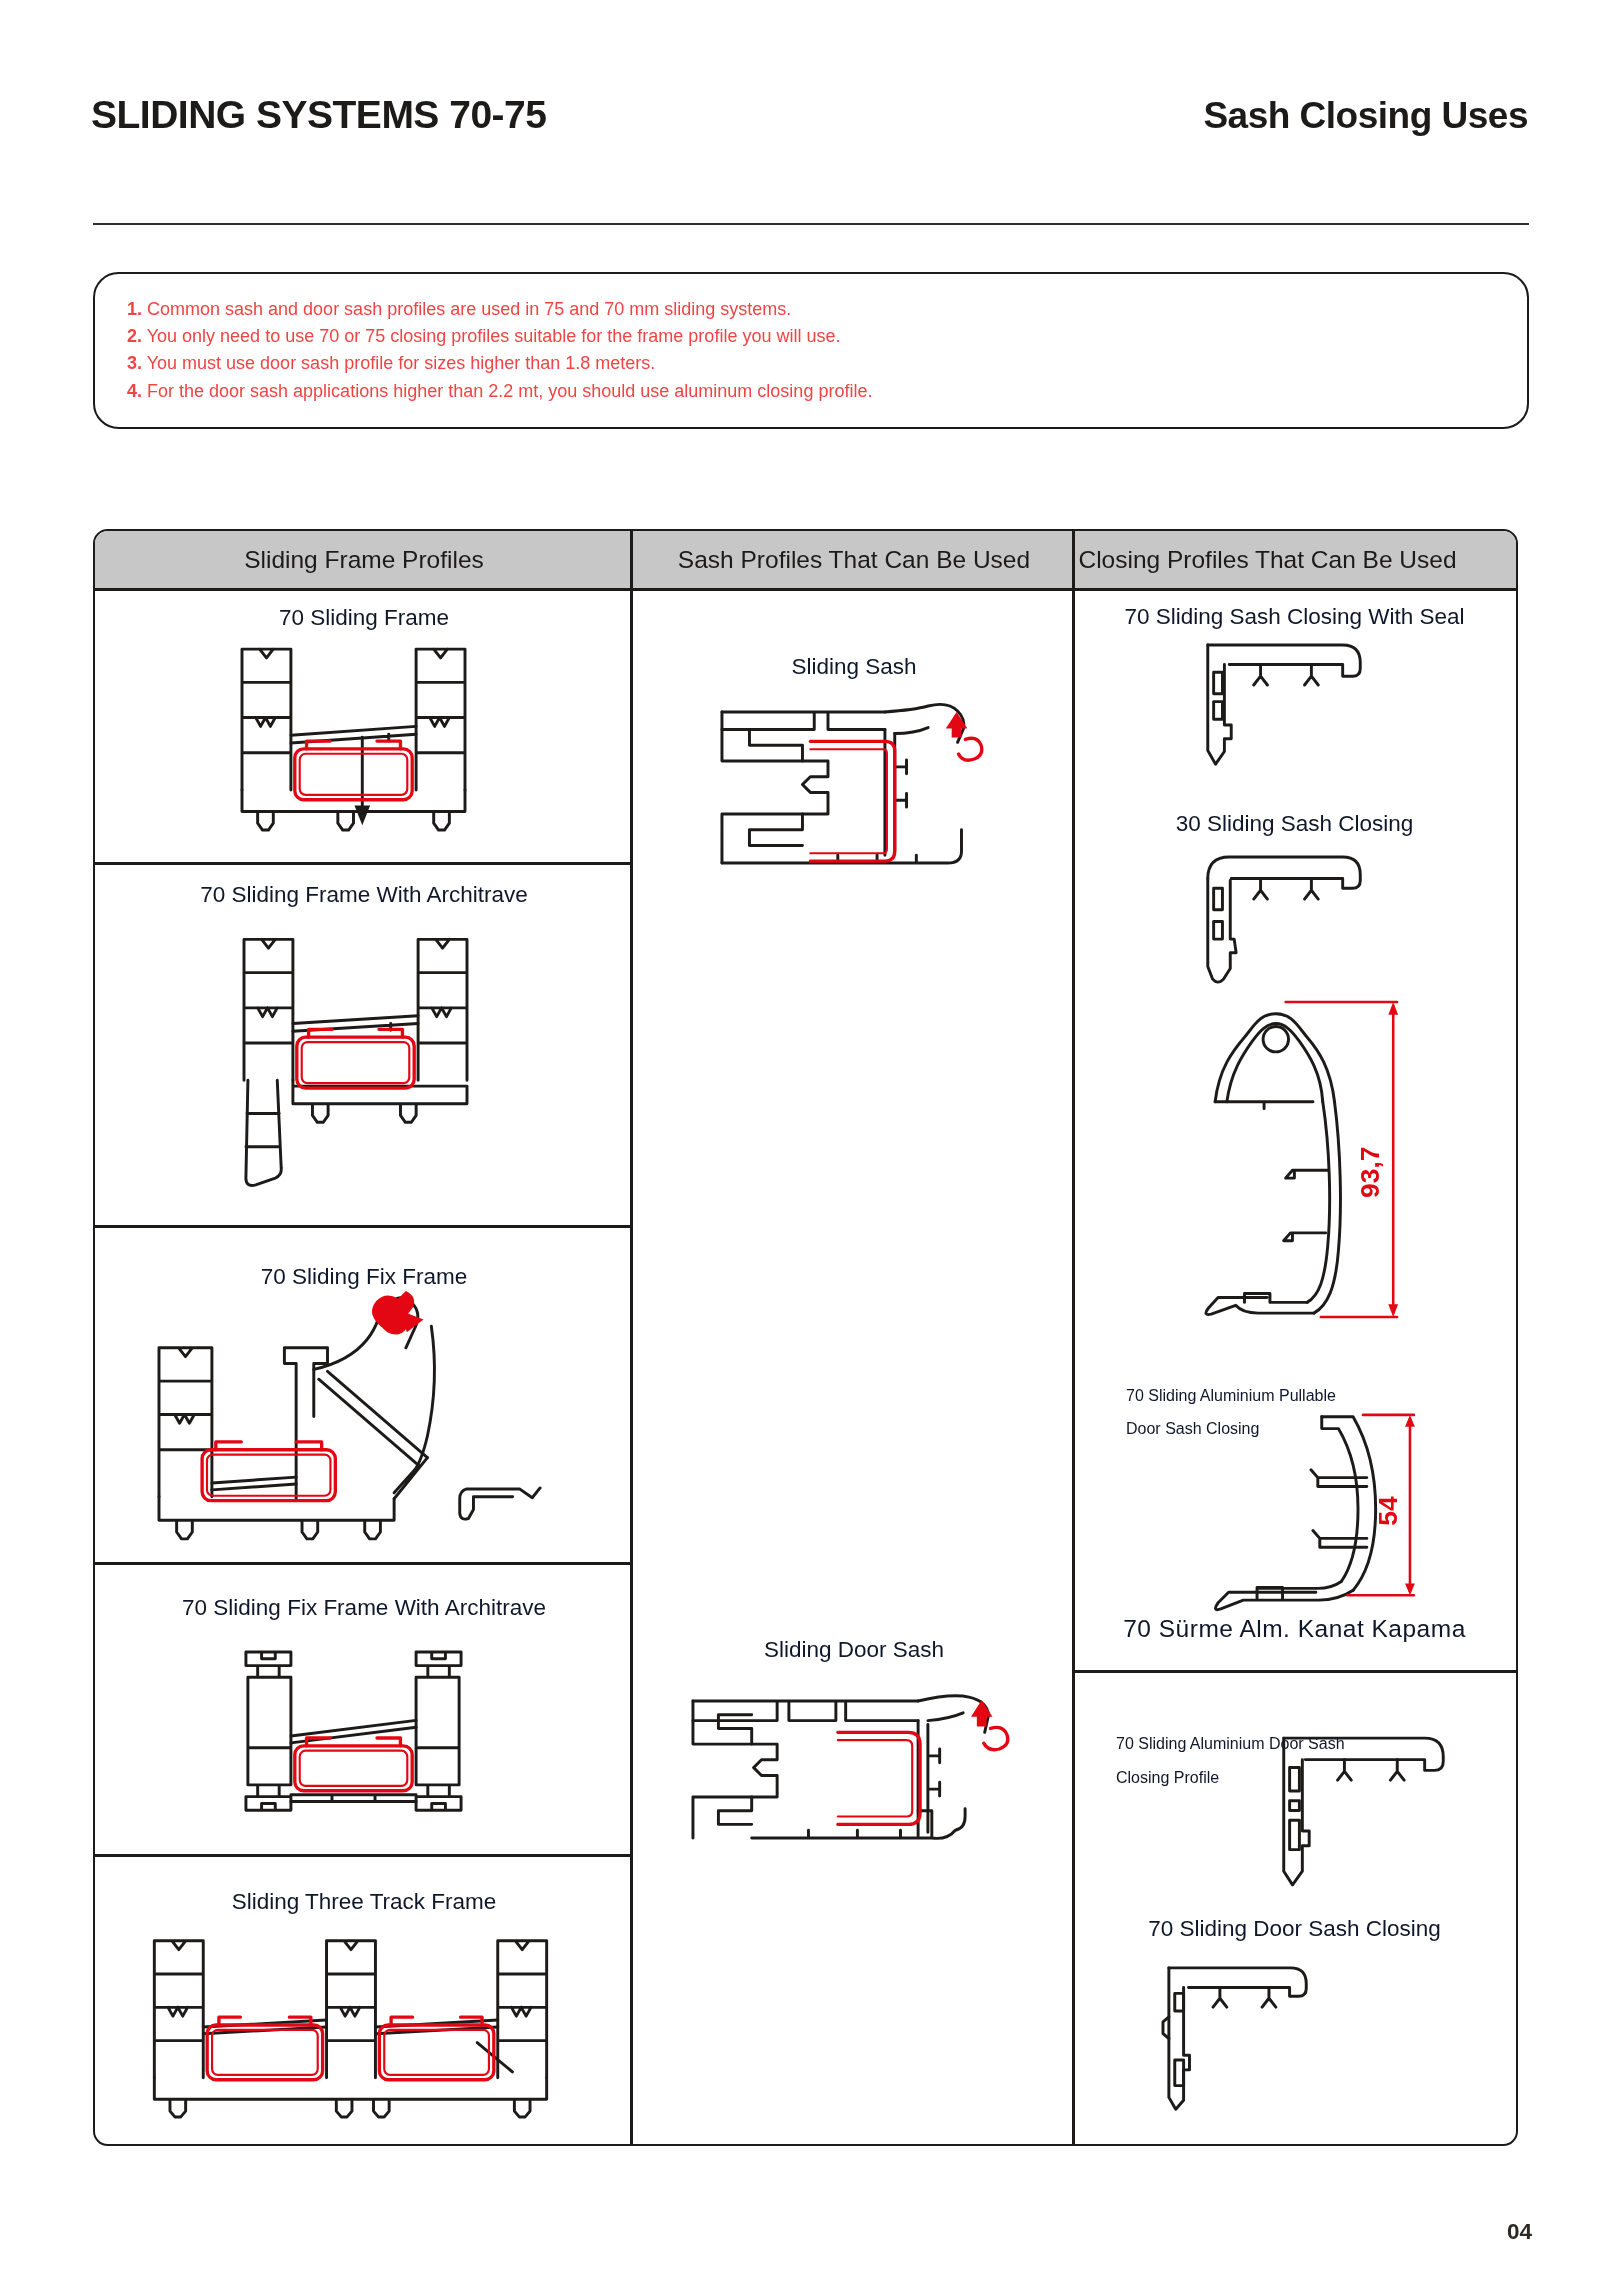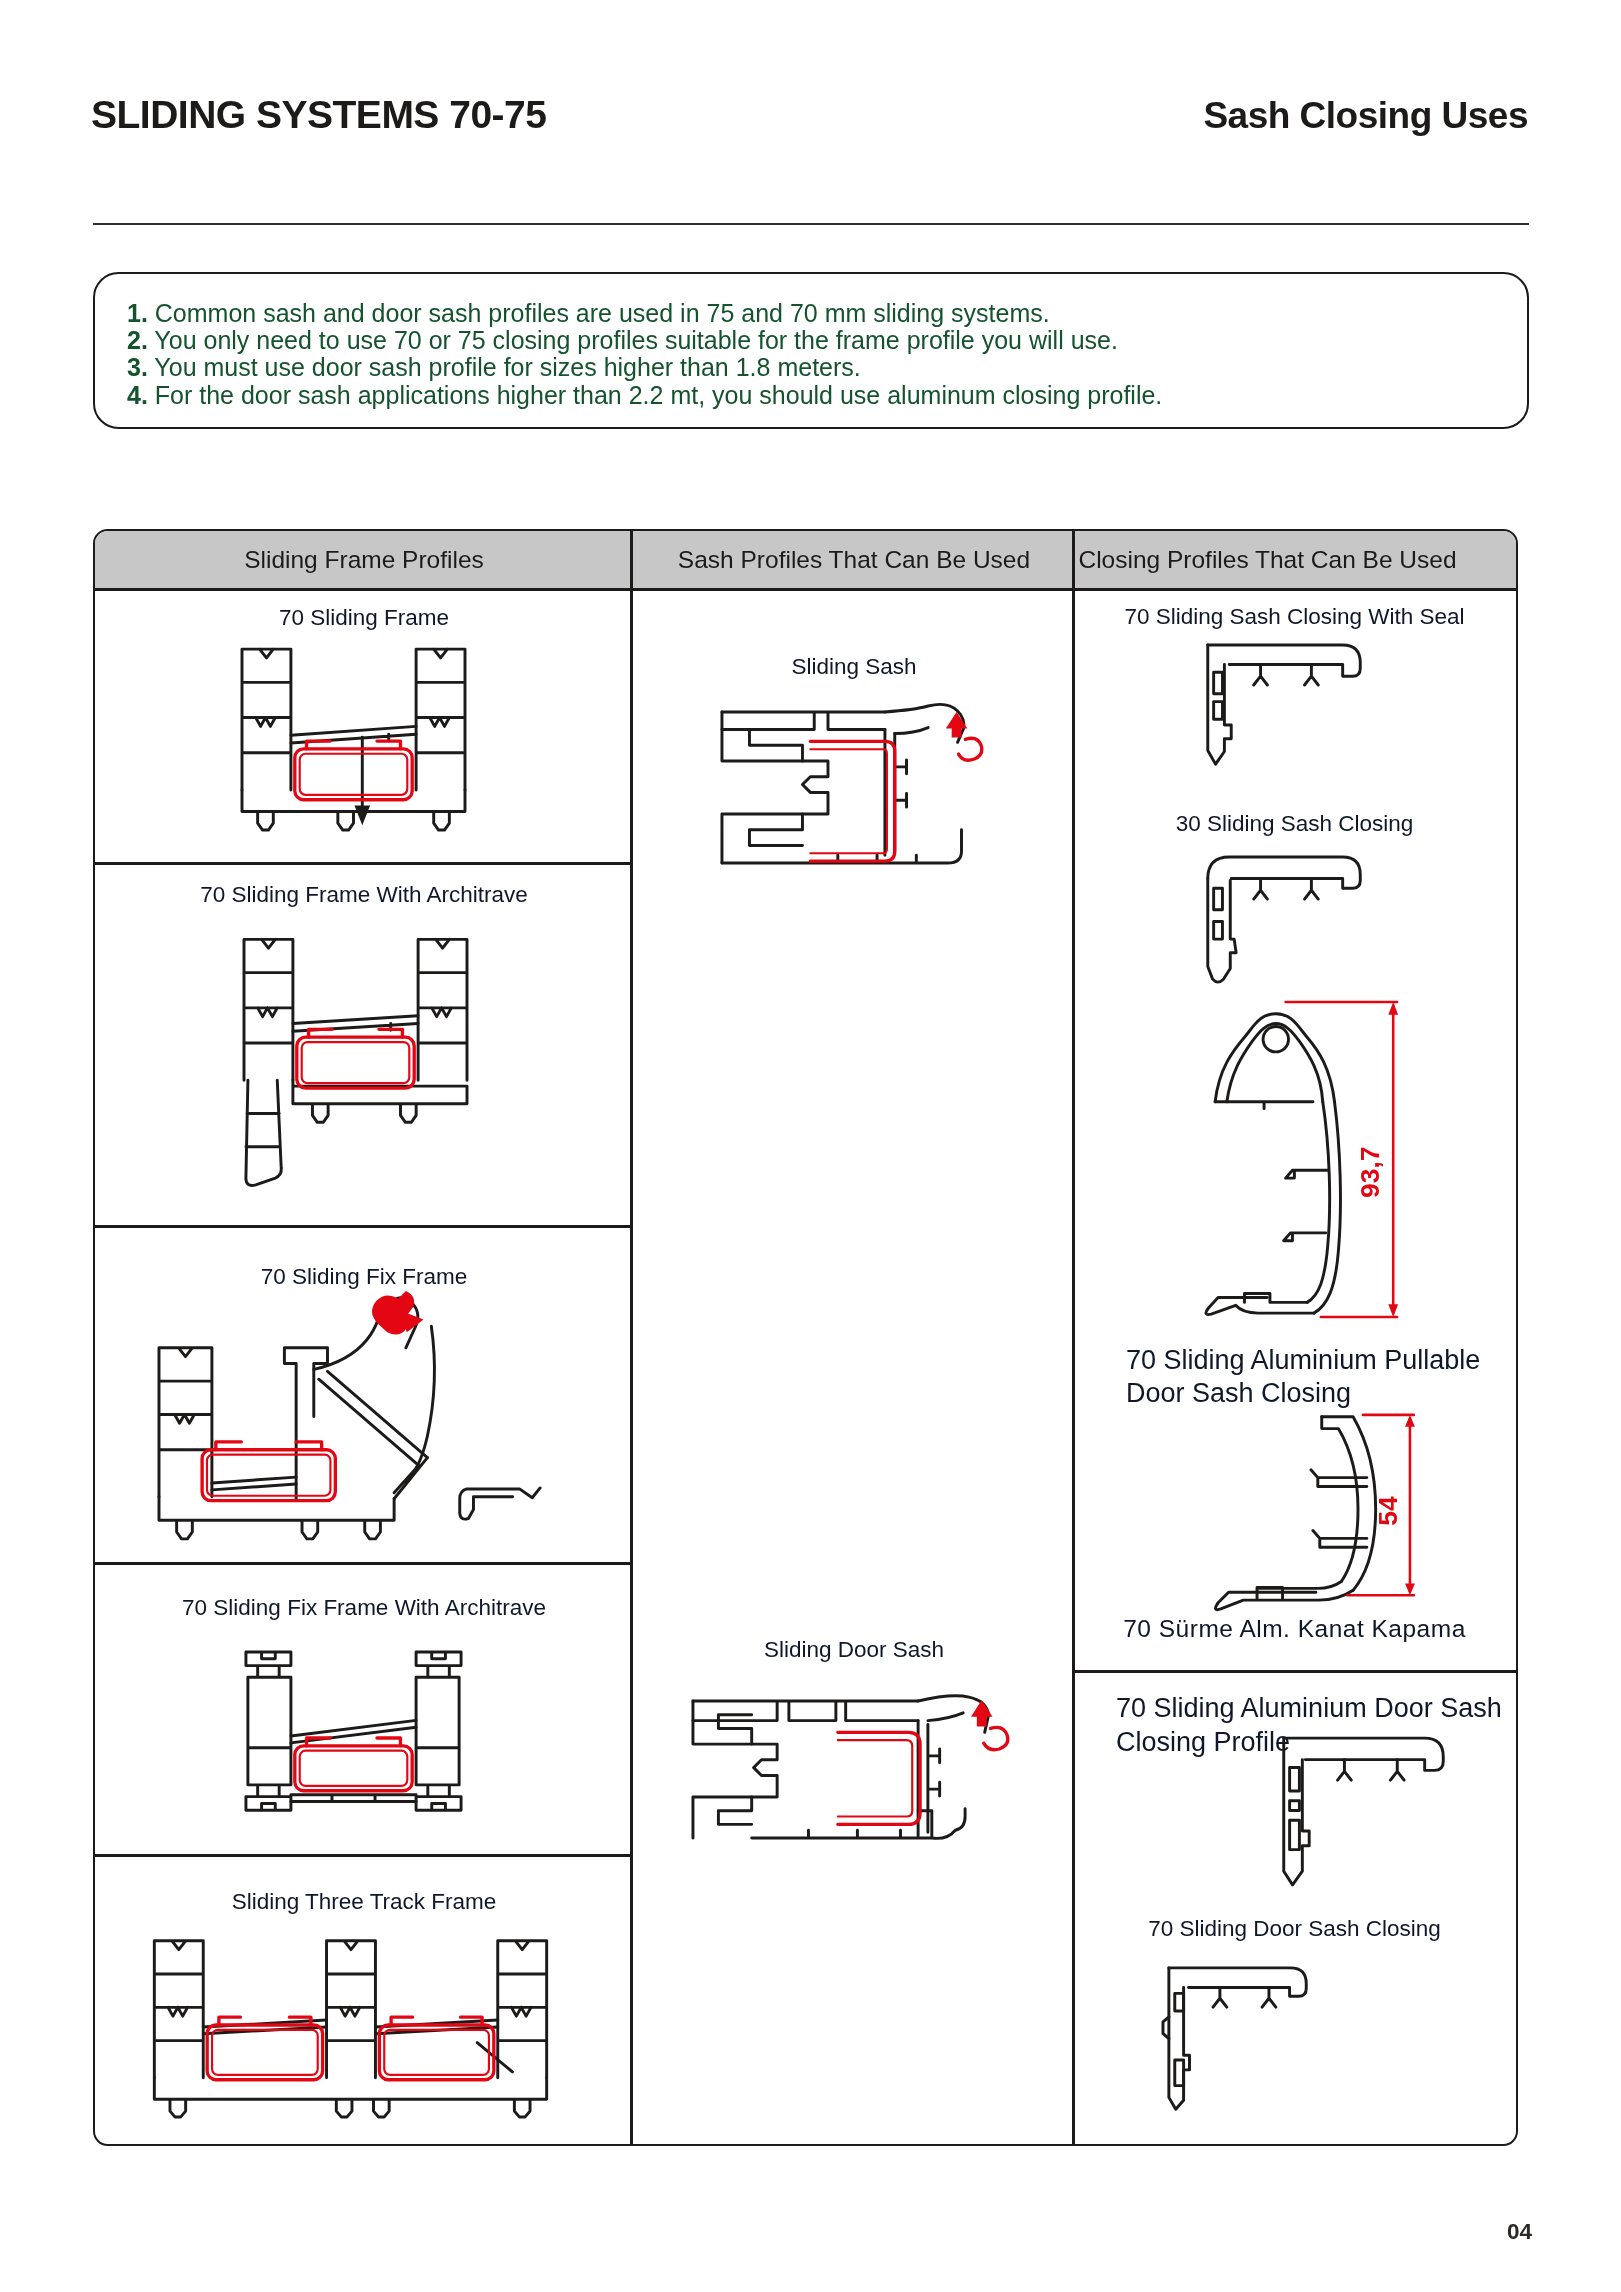--- a/index.html
+++ b/index.html
@@ -3,31 +3,31 @@
 <meta charset="utf-8">
 <style>
   html,body{margin:0;padding:0;background:#ffffff;}
   .page{position:relative;width:1621px;height:2293px;background:#ffffff;
         font-family:"Liberation Sans",sans-serif;color:#1d1b1a;overflow:hidden;}
   .abs{position:absolute;}
   .title-l{left:91px;top:93px;font-size:39px;font-weight:bold;letter-spacing:-0.5px;white-space:nowrap;}
   .title-r{right:93px;top:95px;font-size:37px;font-weight:bold;letter-spacing:-0.5px;white-space:nowrap;}
   .hrule{left:93px;top:223px;width:1436px;height:2px;background:#2f2f2f;}
   .notes-box{left:93px;top:272px;width:1436px;height:157px;border:2.9px solid #1d1b1a;border-radius:25.5px;box-sizing:border-box;}
-  .note-line{position:absolute;left:32px;font-size:25px;white-space:nowrap;color:#14532d;}
+  .note-line{position:absolute;left:32px;font-size:18px;white-space:nowrap;color:#ef4444;}
   .note-num{font-weight:bold;}
   .ptable{left:93px;top:529px;width:1425px;height:1617px;border:2.9px solid #1d1b1a;border-radius:14.7px;
           box-sizing:border-box;overflow:hidden;}
   .thead-bg{position:absolute;left:0;top:0;width:100%;height:57px;background:#c7c7c7;}
   .vline{position:absolute;top:0;width:2.9px;height:100%;background:#1d1b1a;}
   .hline{position:absolute;height:2.9px;background:#1d1b1a;}
   .th{position:absolute;top:0;height:57px;display:flex;align-items:center;justify-content:center;
       font-weight:normal;font-size:24.5px;white-space:nowrap;}
   .cell-label{position:absolute;font-size:22.5px;text-align:center;white-space:nowrap;color:#0f172a;}
-  .cell-label.leftal{text-align:left;font-size:27px;}
+  .cell-label.leftal{text-align:left;font-size:16px;margin-top:42px;}
   .surme{font-size:24.5px;letter-spacing:0.5px;}
   .pagenum{left:1507px;top:2219px;font-size:22.5px;font-weight:bold;color:#2e2925;}
   svg{position:absolute;overflow:visible;}
   .k{fill:none;stroke:#1d1b1a;stroke-width:3;stroke-linecap:round;stroke-linejoin:round;}
   .kf{fill:#1d1b1a;stroke:none;}
   .r{fill:none;stroke:#e30613;stroke-width:3.4;stroke-linecap:round;stroke-linejoin:round;}
   .r2{fill:none;stroke:#e30613;stroke-width:2.2;stroke-linecap:round;stroke-linejoin:round;}
   .rf{fill:#e30613;stroke:none;}
   .dim{fill:none;stroke:#e30613;stroke-width:2.6;stroke-linecap:round;}
   .dimtext{fill:#e30613;font-family:"Liberation Sans",sans-serif;font-size:27px;font-weight:bold;text-anchor:middle;}

